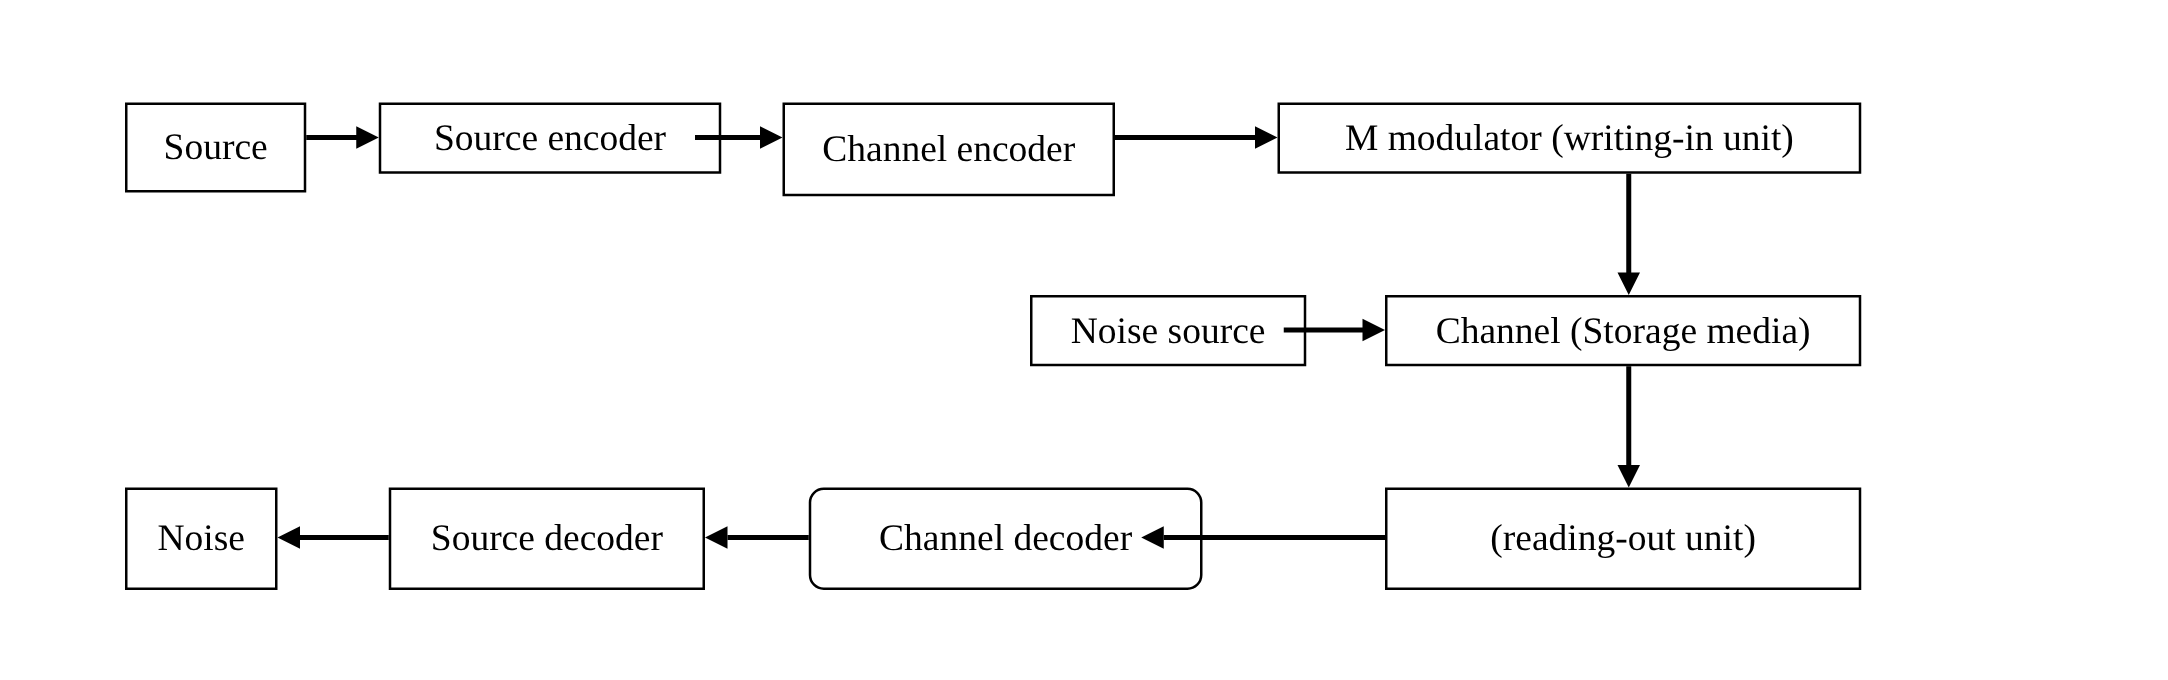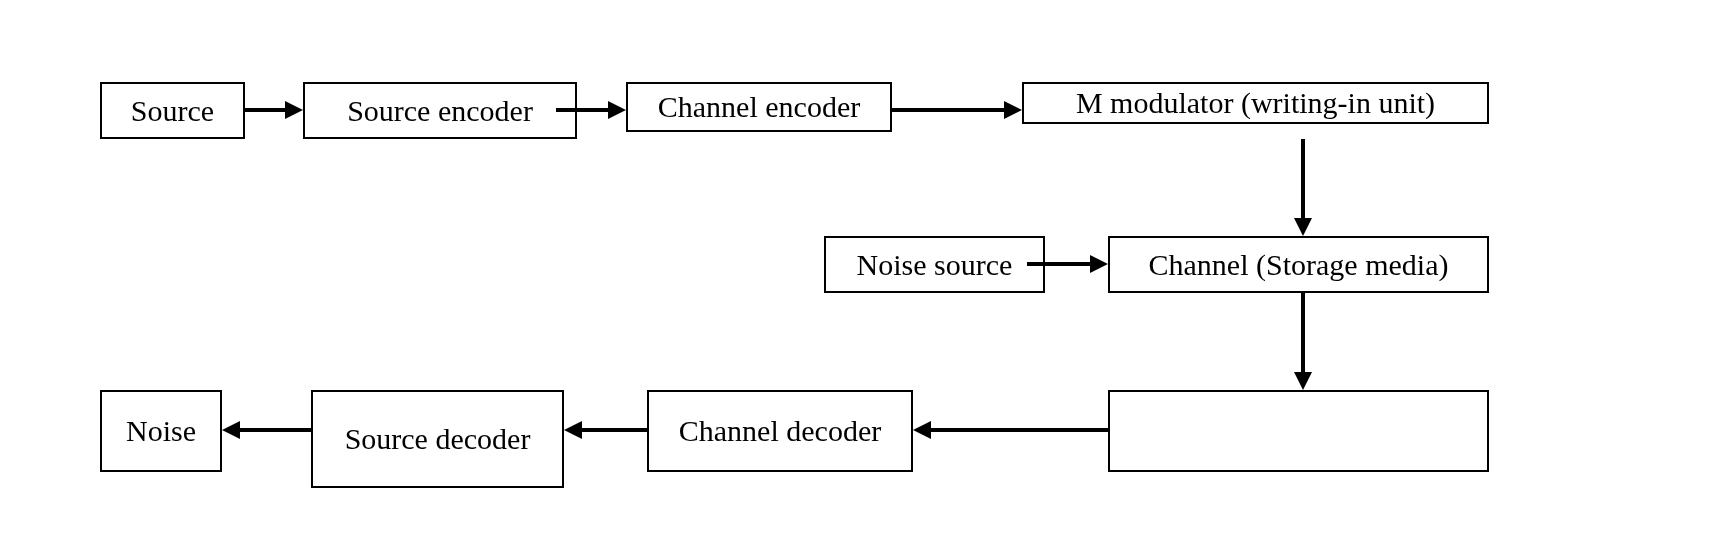--- a/index.html
+++ b/index.html
@@ -51,58 +51,59 @@
       width: 0;
       height: 0;
       border-left: 9px solid transparent;
       border-right: 9px solid transparent;
       border-top: 18px solid #000;
     }
   </style>
 </head>
 <body>
 
-<div class="box" style="left:100px; top:82px; width:145px; height:57px;">
+<div class="box" style="left:100px; top:82px; width:145px; height:72px;">
   <span>Source</span>
 </div>
 
 <div class="box" style="left:303px; top:82px; width:274px; height:57px;">
   <span>Source encoder</span>
 </div>
 
-<div class="box" style="left:626px; top:82px; width:266px; height:50px;">
+<div class="box" style="left:626px; top:82px; width:266px; height:75px;">
   <span>Channel encoder</span>
 </div>
 
-<div class="box" style="left:1022px; top:82px; width:467px; height:42px;">
+<div class="box" style="left:1022px; top:82px; width:467px; height:57px;">
   <span>M modulator (writing-in unit)</span>
 </div>
 
 <div class="box" style="left:824px; top:236px; width:221px; height:57px;">
   <span>Noise source</span>
 </div>
 
 <div class="box" style="left:1108px; top:236px; width:381px; height:57px;">
   <span>Channel (Storage media)</span>
 </div>
 
 <div class="box" style="left:100px; top:390px; width:122px; height:82px;">
   <span>Noise</span>
 </div>
 
-<div class="box" style="left:311px; top:390px; width:253px; height:98px;">
+<div class="box" style="left:311px; top:390px; width:253px; height:82px;">
   <span>Source decoder</span>
 </div>
 
-<div class="box" style="left:647px; top:390px; width:266px; height:82px;">
+<div class="box" style="left:647px; top:390px; width:315px; height:82px;border-radius:12px;">
   <span>Channel decoder</span>
 </div>
 
 <div class="box" style="left:1108px; top:390px; width:381px; height:82px;">
   <div>
+    <div>(reading-out unit)</div>
   </div>
 </div>
 
 <div class="arrow-line" style="left:245px; top:108px; width:42px; height:4px;"></div>
 <div class="arrow-head-right" style="left:285px; top:101px;"></div>
 
 <div class="arrow-line" style="left:556px; top:108px; width:54px; height:4px;"></div>
 <div class="arrow-head-right" style="left:608px; top:101px;"></div>
 
 <div class="arrow-line" style="left:892px; top:108px; width:114px; height:4px;"></div>

